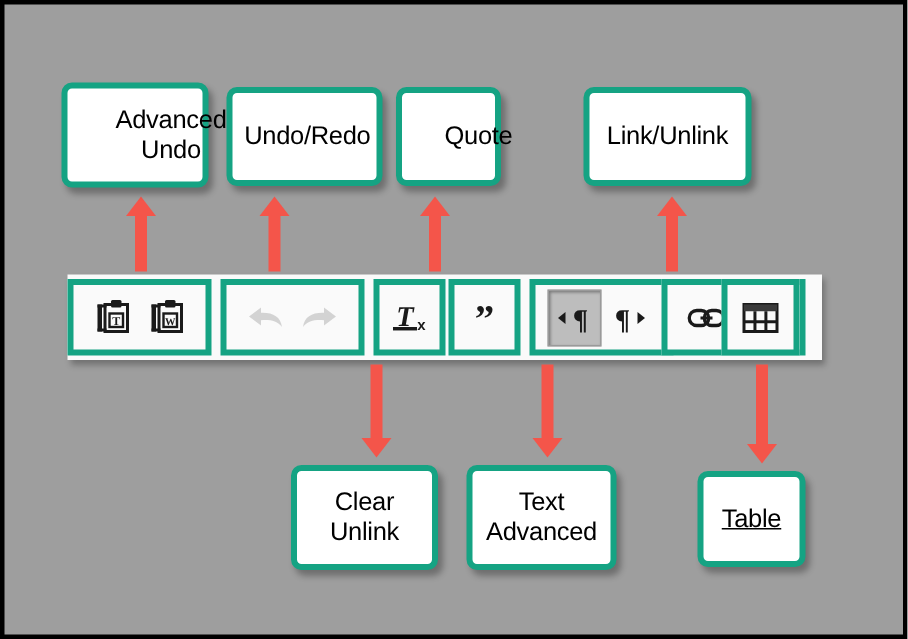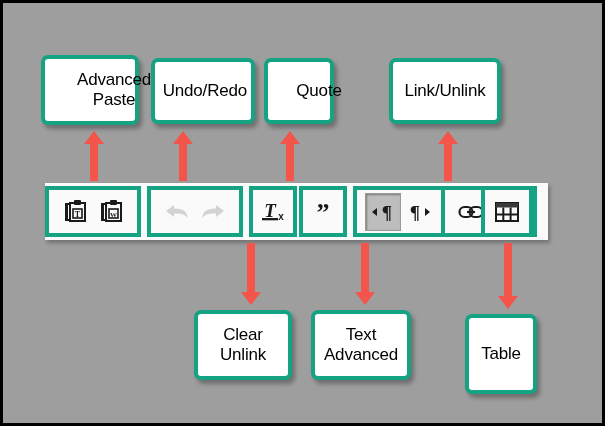--- a/index.html
+++ b/index.html
@@ -242,21 +242,21 @@
       <div class="head"></div>
   </div>
   <div class="arrow down" style="left:495px;top:240px;height:66px;">
     <div class="shaft"></div>
       <div class="head"></div>
   </div>
 
   <div class="callout" style="left:38px;top:52px;width:98px;height:70px;padding-left:48px;">
     <div>
       <span>Advanced</span>
-      <span>Paste</span>
+      <span>Undo</span>
     </div>
   </div>
 
   <div class="callout" style="left:148px;top:55px;width:104px;height:66px;justify-content:flex-end;">
     <span>Undo/Redo</span>
   </div>
 
   <div class="callout" style="left:261px;top:55px;width:70px;height:66px;padding-left:40px;">
     <span>Quote</span>
   </div>
@@ -272,17 +272,17 @@
     </div>
   </div>
 
   <div class="callout" style="left:308px;top:307px;width:100px;height:70px;text-align:center;">
     <div>
       <span>Text</span>
       <span>Advanced</span>
     </div>
   </div>
 
-  <div class="callout" style="left:462px;top:311px;width:72px;height:80px;">
+  <div class="callout" style="left:462px;top:311px;width:72px;height:64px;text-decoration:underline;">
     <span>Table</span>
   </div>
 
 </div>
 
 </body></html>

